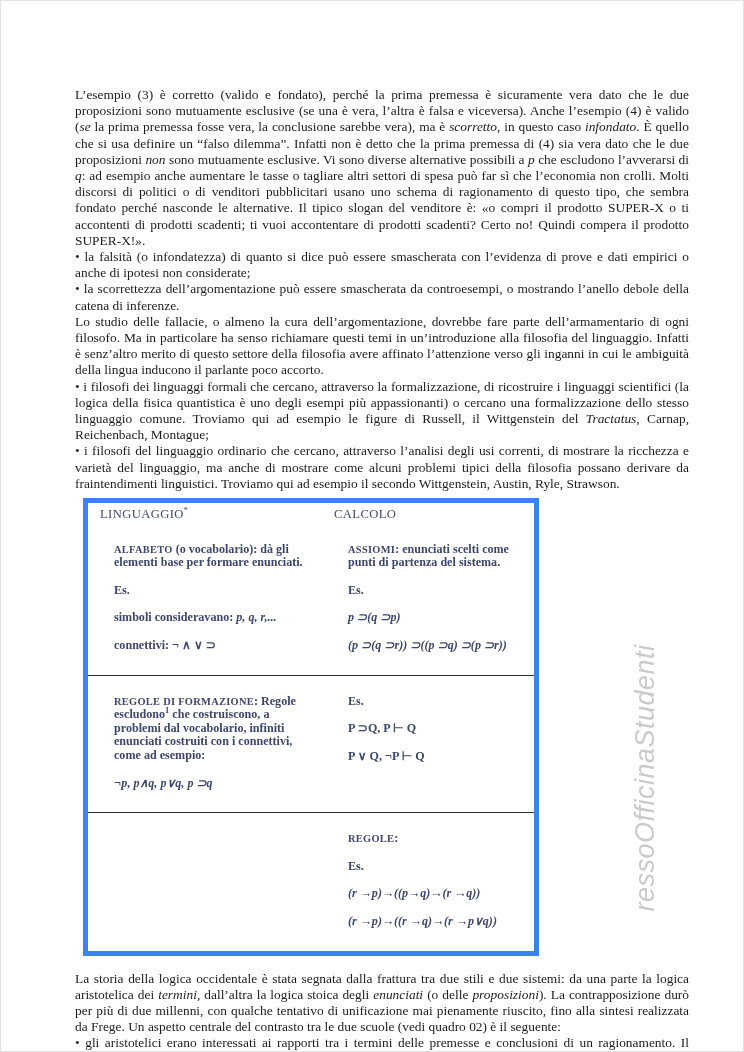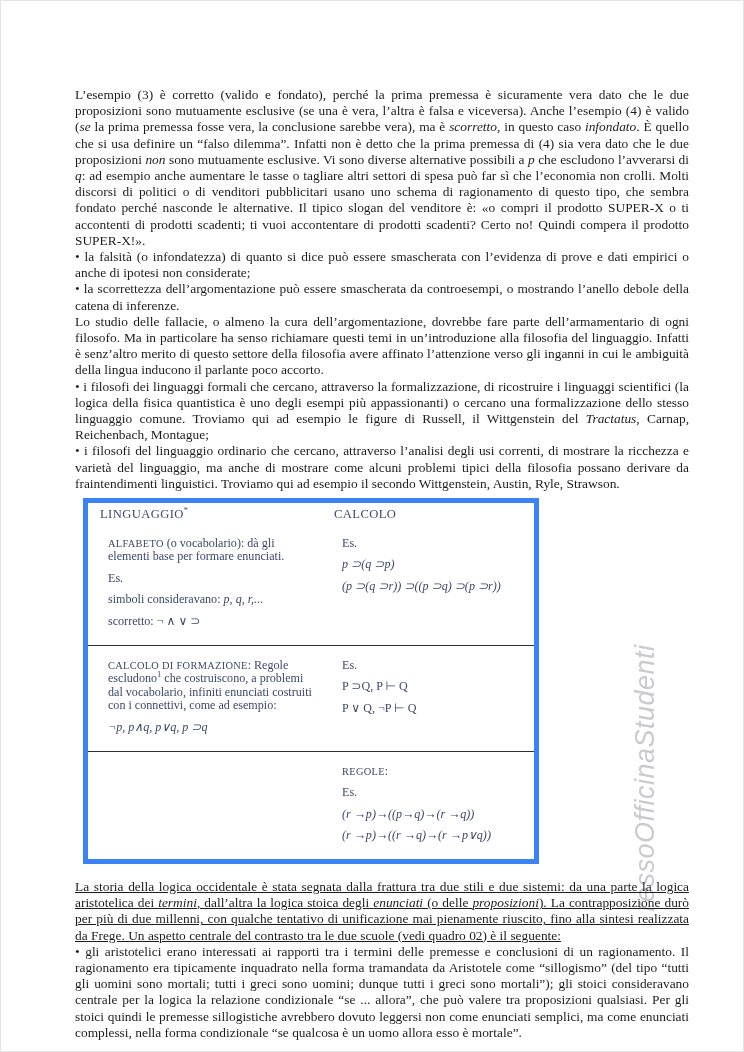--- a/index.html
+++ b/index.html
@@ -31,24 +31,24 @@
     margin-top:6px; margin-left:8px; width:456px; box-sizing:border-box;
     border:5px solid #3b82f6; font-size:12.1px; line-height:13.6px;
     text-align:left;
   }
   .trow { display:grid; grid-template-columns:222px 1fr; column-gap:12px;
           padding:5px 8px 8px 12px; }
   .trow.bordered { border-top:1px solid #2e2e2e; }
   .trow.header-row { padding-bottom:2px; }
   .trow.last-row { min-height:50px; }
   .hcell { font-size:12.6px; letter-spacing:0.4px; }
-  .tline { margin:8px; }
+  .tline { margin:14px;font-weight:bold; }
   .lbl { font-size:10.4px; letter-spacing:0.3px; }
   sup { font-size:8.5px; line-height:0; vertical-align:super; }
-  .after-table { margin-top:15px !important;text-decoration:underline; }
+  .after-table { margin-top:15px !important; }
 </style>
 </head>
 <body>
 
 <div class="page">
 
   <div class="watermark" style="color: rgb(201, 201, 206);">ressoOfficinaStudenti</div>
 
   <div class="content">
 
@@ -63,31 +63,32 @@
     <div class="logic-table" style="color: rgb(61, 71, 105);">
       <div class="trow header-row">
         <div class="hcell"><span>LINGUAGGIO</span><sup>*</sup></div>
         <div class="hcell">CALCOLO</div>
       </div>
       <div class="trow">
         <div class="tcell">
             <div class="tline"><span class="lbl">ALFABETO</span><span> (o vocabolario):  dà gli elementi base per formare enunciati.</span></div>
             <div class="tline"><span>Es.</span></div>
             <div class="tline"><span>simboli consideravano: </span><span class="it">p, q, r,...</span></div>
-            <div class="tline"><span>scorretto:  ¬ ∧ ∨ ⊃</span></div>
+            <div class="tline"><span>connettivi:  ¬ ∧ ∨ ⊃</span></div>
           </div>
         <div class="tcell">
+            <div class="tline"><span class="lbl">ASSIOMI</span><span>:  enunciati scelti come punti di partenza del sistema.</span></div>
             <div class="tline"><span>Es.</span></div>
             <div class="tline"><span class="it">p ⊃(q ⊃p)</span></div>
             <div class="tline"><span class="it">(p ⊃(q ⊃r)) ⊃((p ⊃q) ⊃(p ⊃r))</span></div>
           </div>
       </div>
       <div class="trow bordered">
         <div class="tcell">
-            <div class="tline"><span class="lbl">CALCOLO DI FORMAZIONE</span><span>:  Regole escludono</span><sup>1</sup><span> che costruiscono, a problemi dal vocabolario, infiniti enunciati costruiti con i connettivi, come ad esempio:</span></div>
+            <div class="tline"><span class="lbl">REGOLE DI FORMAZIONE</span><span>:  Regole escludono</span><sup>1</sup><span> che costruiscono, a problemi dal vocabolario, infiniti enunciati costruiti con i connettivi, come ad esempio:</span></div>
             <div class="tline"><span class="it">¬p, p∧q, p∨q, p ⊃q</span></div>
           </div>
         <div class="tcell">
             <div class="tline"><span>Es.</span></div>
             <div class="tline"><span>P ⊃Q, P ⊢ Q</span></div>
             <div class="tline"><span>P ∨ Q, ¬P ⊢ Q</span></div>
           </div>
       </div>
       <div class="trow bordered last-row">
         <div class="tcell"></div>

